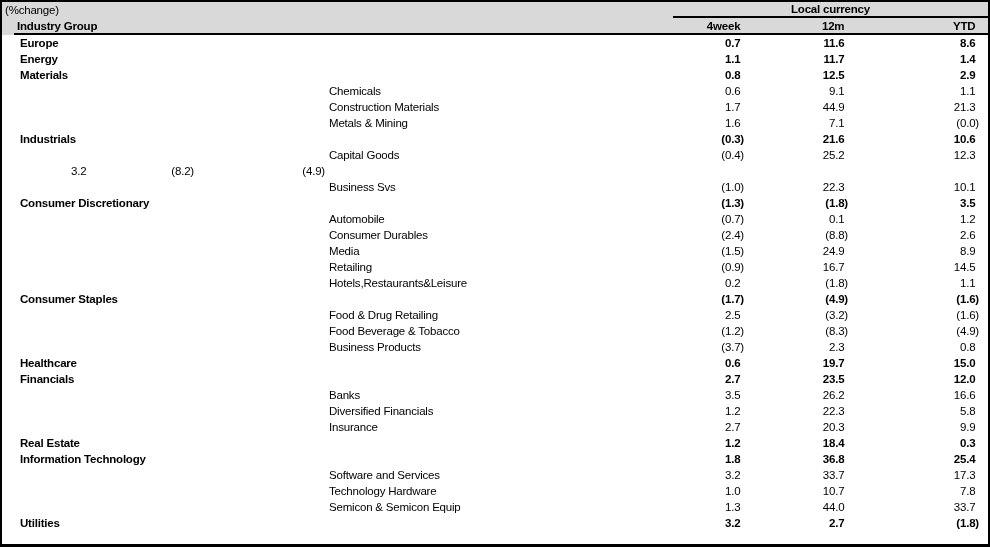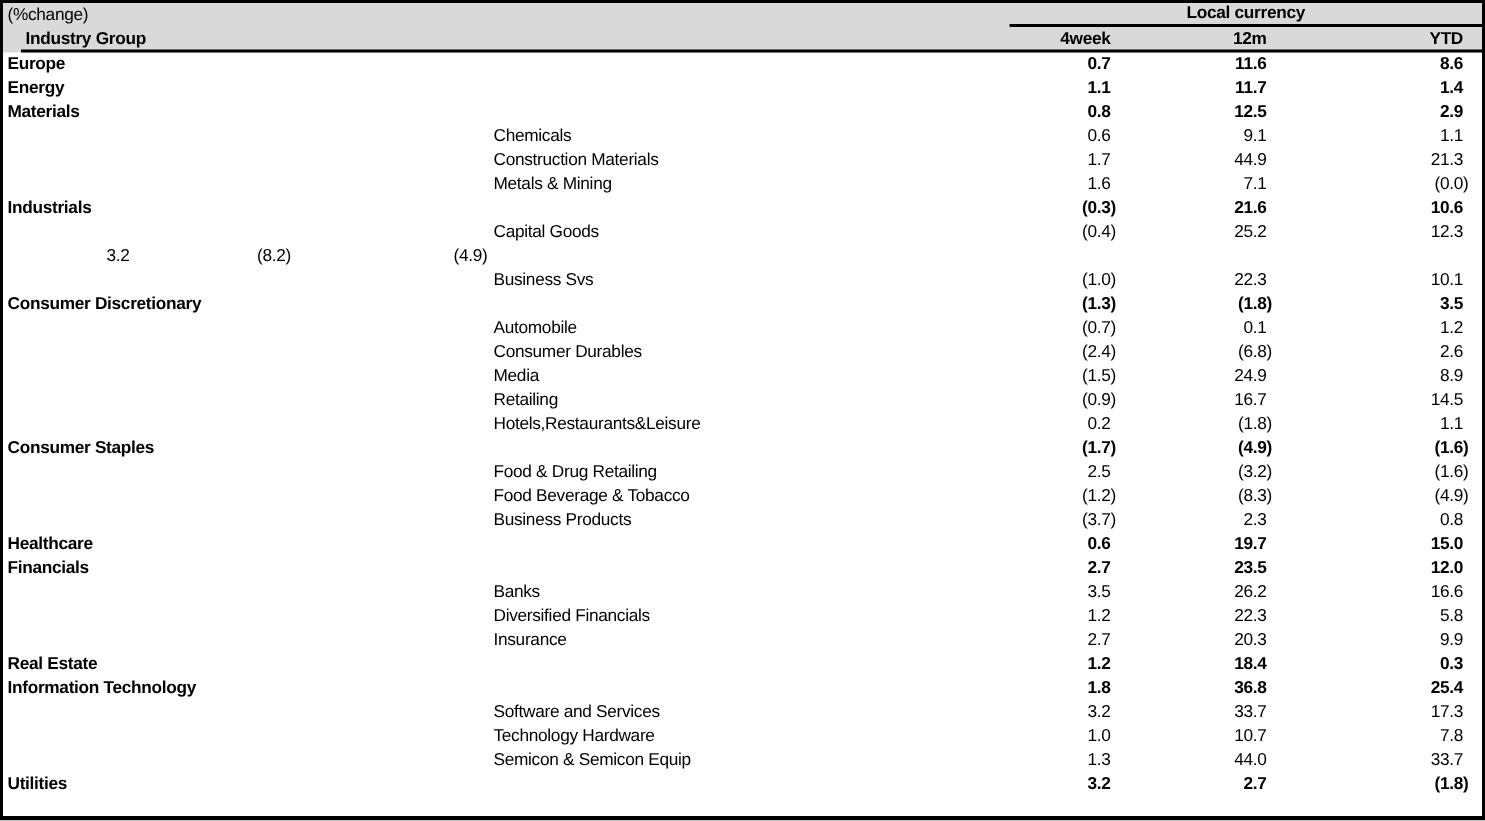--- a/index.html
+++ b/index.html
@@ -62,21 +62,21 @@
   .c1 { width: 104px; }
   .c2 { width: 131px; }
   .spacer { width: 9px; }
   .row {
     display: flex;
     height: 16px;
     line-height: 16px;
   }
   .row .label {
     flex: 1;
-    padding-left: 3px;
+    padding-left: 18px;
     white-space: nowrap;
     overflow: hidden;
   }
   .row.sub .label {
     padding-left: 327px;
     font-weight: normal;
   }
   .row.group {
     font-weight: bold;
   }
@@ -185,21 +185,21 @@
       <div class="row sub">
         <div class="label">Automobile</div>
         <div class="val c0"><span>(0.7)</span></div>
         <div class="val c1"><span>0.1</span><span class="phantom">)</span></div>
         <div class="val c2"><span>1.2</span><span class="phantom">)</span></div>
         <div class="spacer"></div>
       </div>
       <div class="row sub">
         <div class="label">Consumer Durables</div>
         <div class="val c0"><span>(2.4)</span></div>
-        <div class="val c1"><span>(6.8)</span></div>
+        <div class="val c1"><span>(8.8)</span></div>
         <div class="val c2"><span>2.6</span><span class="phantom">)</span></div>
         <div class="spacer"></div>
       </div>
       <div class="row sub">
         <div class="label">Media</div>
         <div class="val c0"><span>(1.5)</span></div>
         <div class="val c1"><span>24.9</span><span class="phantom">)</span></div>
         <div class="val c2"><span>8.9</span><span class="phantom">)</span></div>
         <div class="spacer"></div>
       </div>

